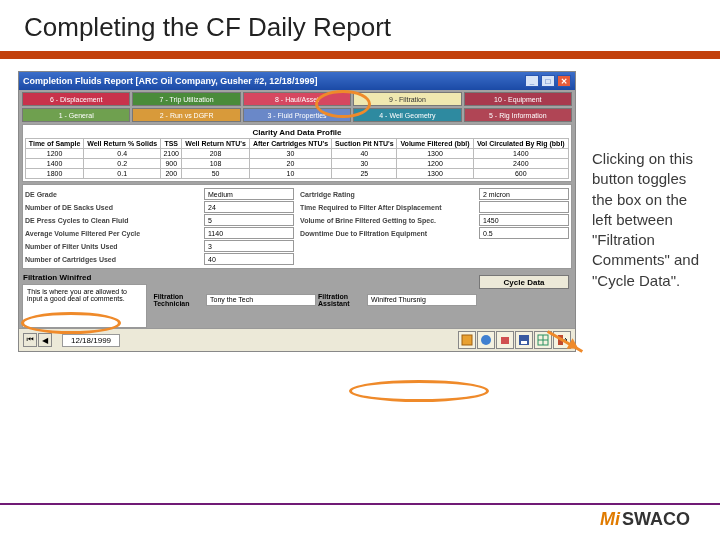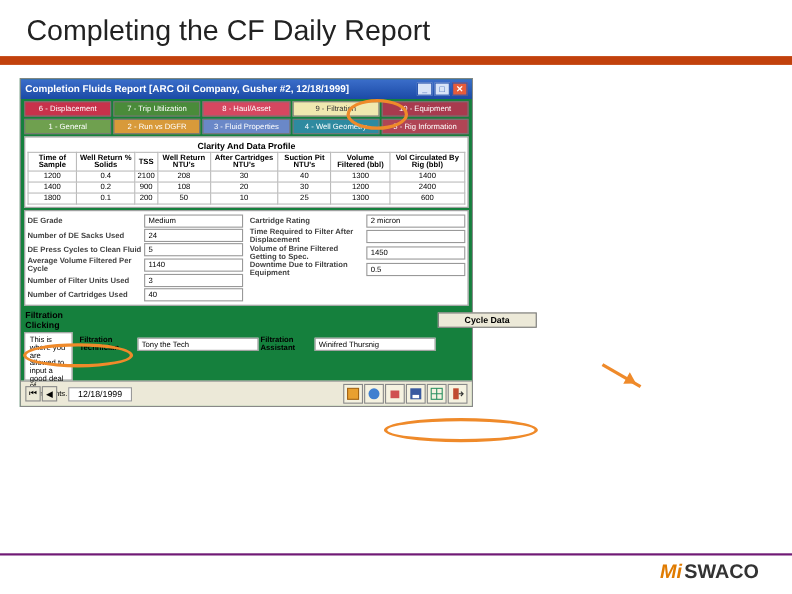--- a/index.html
+++ b/index.html
@@ -1,19 +1,19 @@
 <!DOCTYPE html>
 <html><head>
 <meta charset="utf-8">
 <style>
   * { box-sizing: border-box; margin: 0; padding: 0; }
   body { width: 720px; height: 540px; font-family: Arial, sans-serif; background: #fff; position: relative; }
   .slide-title { font-size: 26px; padding: 12px 0 8px 24px; border-bottom: 8px solid #c2410c; color: #222; }
   .main { display: flex; padding: 12px 16px 4px 18px; gap: 16px; }
-  .window { width: 412px; border: 1px solid #888; background: #15803d; font-size: 8px; position: relative; }
+  .window { width: 558px; border: 1px solid #888; background: #a3a3a3; font-size: 8px; position: relative; }
   .titlebar { height: 18px; background: linear-gradient(#3b6eca,#1b4aa6); color: #fff; display: flex; align-items: center; padding: 0 4px; font-size: 9px; font-weight: bold; }
   .titlebar .spacer { flex: 1; }
   .winbtn { width: 14px; height: 12px; background: #d8e4f7; border: 1px solid #2a56b0; margin-left: 2px; display: flex; align-items: center; justify-content: center; font-size: 8px; color: #1b4aa6; }
   .winbtn.close { background: #e85c3a; color: #fff; }
   .tabs { display: flex; padding: 2px 3px 0; gap: 2px; }
   .tab { flex: 1; height: 14px; line-height: 13px; text-align: center; border: 1px solid #777; font-size: 7px; overflow: hidden; white-space: nowrap; }
   .tab.c1{background:#c8324b;color:#fff}.tab.c2{background:#4a8b3a;color:#fff}.tab.c3{background:#d64760;color:#fff}.tab.c4{background:#f0e8b0;color:#333}.tab.c5{background:#a83a4e;color:#fff}
   .tab.c6{background:#6fa04f;color:#fff}.tab.c7{background:#d89a3a;color:#fff}.tab.c8{background:#6a88c8;color:#fff}.tab.c9{background:#2e8aa0;color:#fff}.tab.c10{background:#b04555;color:#fff}
   .panel { background: #fff; margin: 2px 3px; border: 1px solid #999; padding: 2px; }
   .sect-title { text-align: center; font-weight: bold; font-size: 8px; padding: 1px; }
@@ -169,21 +169,21 @@
           </div>
           <div class="field-row">
             <label>Downtime Due to Filtration Equipment</label>
             <div class="val">0.5</div>
           </div>
         </div>
     </div>
 
     <div style="display:flex">
       <div style="flex:1.5">
-        <div class="comments-label">Filtration Clicking</div>
+        <div class="comments-label">Filtration Winifred</div>
         <div class="comments-box">This is where you are allowed to input a good deal of comments.</div>
       </div>
       <div style="flex:1" class="right-bottom">
         <div class="rb-row">
             <label>Filtration Technician</label>
           </div>
         <div class="rb-row">
             <div class="val">Tony the Tech</div>
           </div>
         <div class="rb-row">
@@ -240,20 +240,21 @@
             </svg>
           </div>
       </div>
     </div>
 
     <div class="circle" style="width:56px;height:28px;left:296px;top:18px"></div>
     <div class="oval" style="width:100px;height:22px;left:2px;top:240px"></div>
     <div class="oval" style="width:140px;height:22px;left:330px;top:308px"></div>
   </div>
 
+  <div class="annotation">Clicking on this button toggles the box on the left between "Filtration Comments" and "Cycle Data".</div>
 </div>
 
 <div class="arrow" style="left:545px;top:340px"></div>
 
 <div class="footer">
   <div class="logo">
     <span class="mi">Mi</span>
     <span>SWACO</span>
   </div>
 </div>

